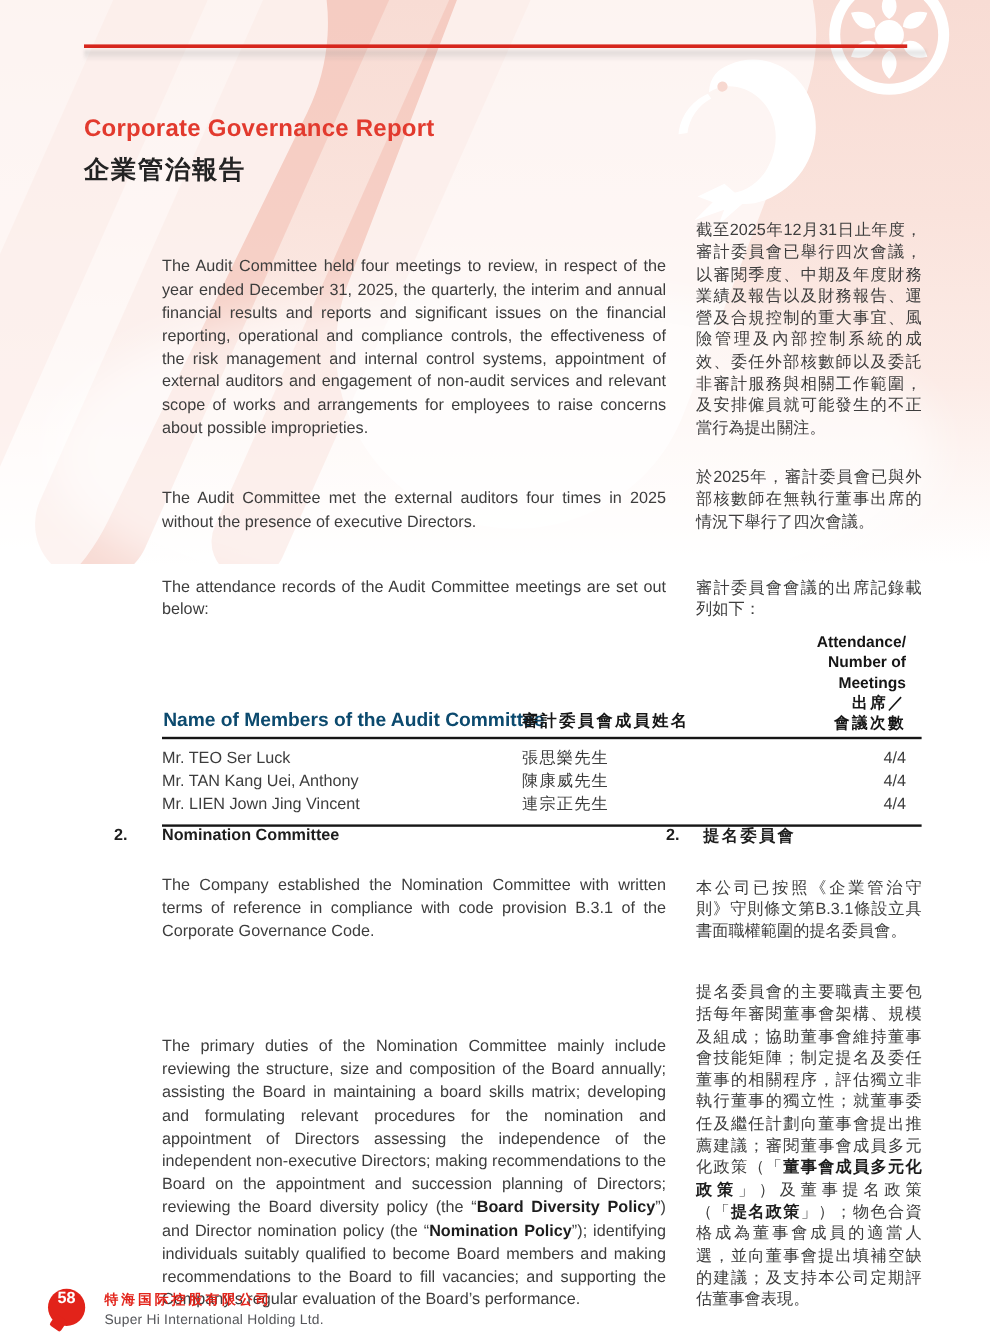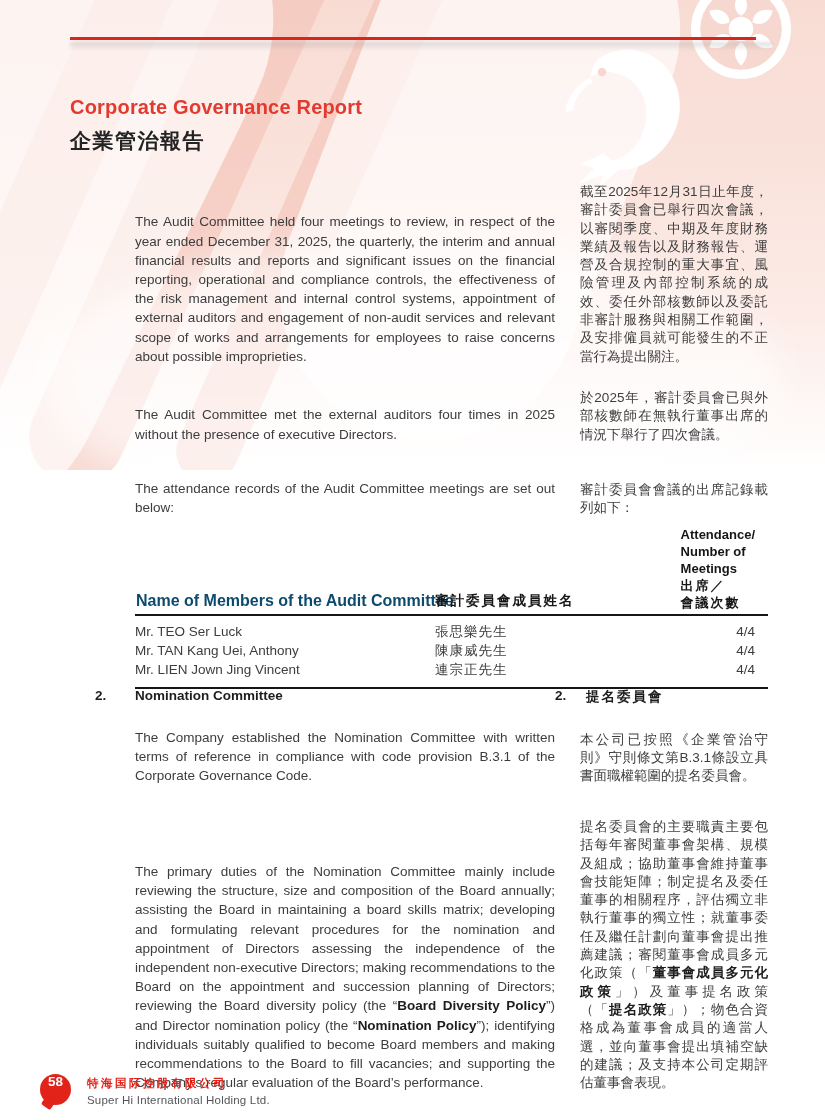--- a/index.html
+++ b/index.html
@@ -36,21 +36,21 @@
   .bi-row { position:absolute; left:0; width:825px; display:flex; align-items:flex-end; }
   .bi-row .en { margin:0 0 0 135px; width:420px; font-size:13.5px; line-height:19.2px;
     color:#3d3d3d; text-align:justify; }
   .bi-row .zh { margin:0 0 0 25px; width:188px; font-size:13.5px; line-height:18.3px;
     color:#3d3d3d; text-align:justify; }
   .bi-row b, .sec-head b { color:#1d1d1d; }
 
   
   .att-table { position:absolute; left:135px; top:526px; width:633px; }
   .t-head { position:relative; height:88px; border-bottom:2px solid #161616; }
-  .att-stack { position:absolute; right:13px; top:0; text-align:left;
+  .att-stack { position:absolute; right:13px; top:0; text-align:right;
     font-weight:bold; font-size:13px; line-height:17px; color:#161616; }
   .att-stack .zh-line { letter-spacing:2px; }
   .h-col1 { position:absolute; left:1px; bottom:4px; font-weight:bold; font-size:16px; color:#0c4a6e; }
   .h-col2 { position:absolute; left:300px; bottom:4px; font-weight:bold; font-size:13.5px; color:#161616; letter-spacing:2px; }
   .t-body { padding:6px 0 8px; border-bottom:2px solid #161616; }
   .t-row { display:flex; font-size:13.5px; line-height:19px; color:#3d3d3d; }
   .t-row .c1 { width:300px; }
   .t-row .c2 { flex:1; letter-spacing:1px; }
   .t-row .c3 { margin-left:auto; padding-right:13px; }
 

